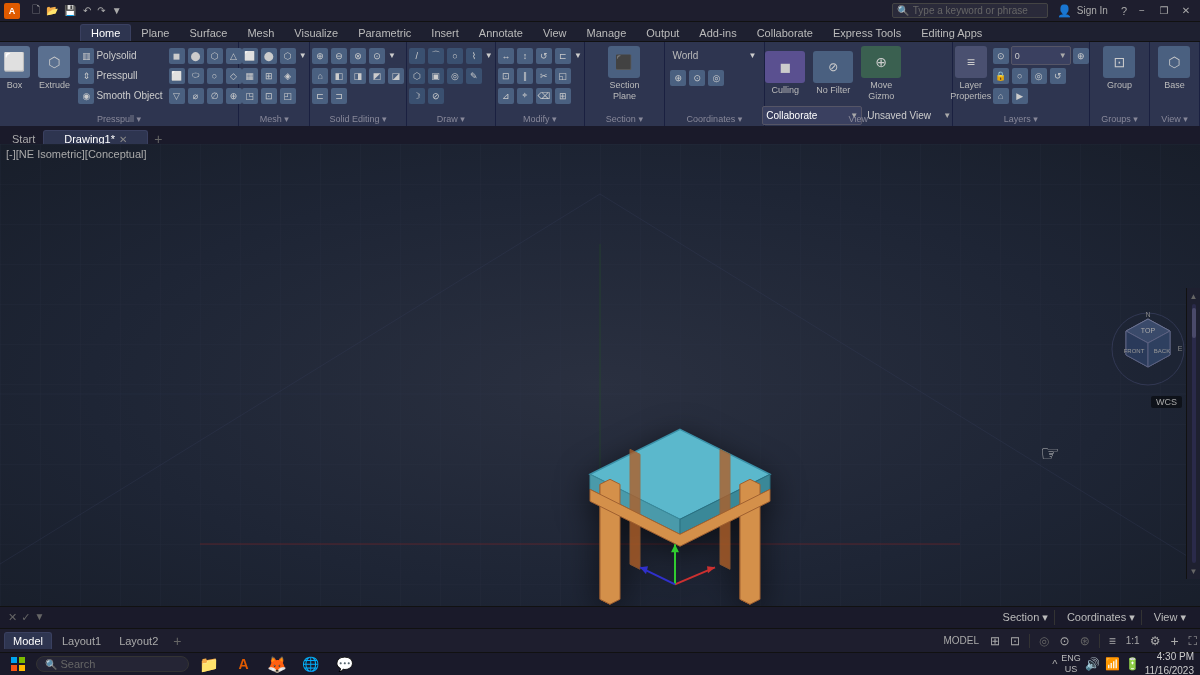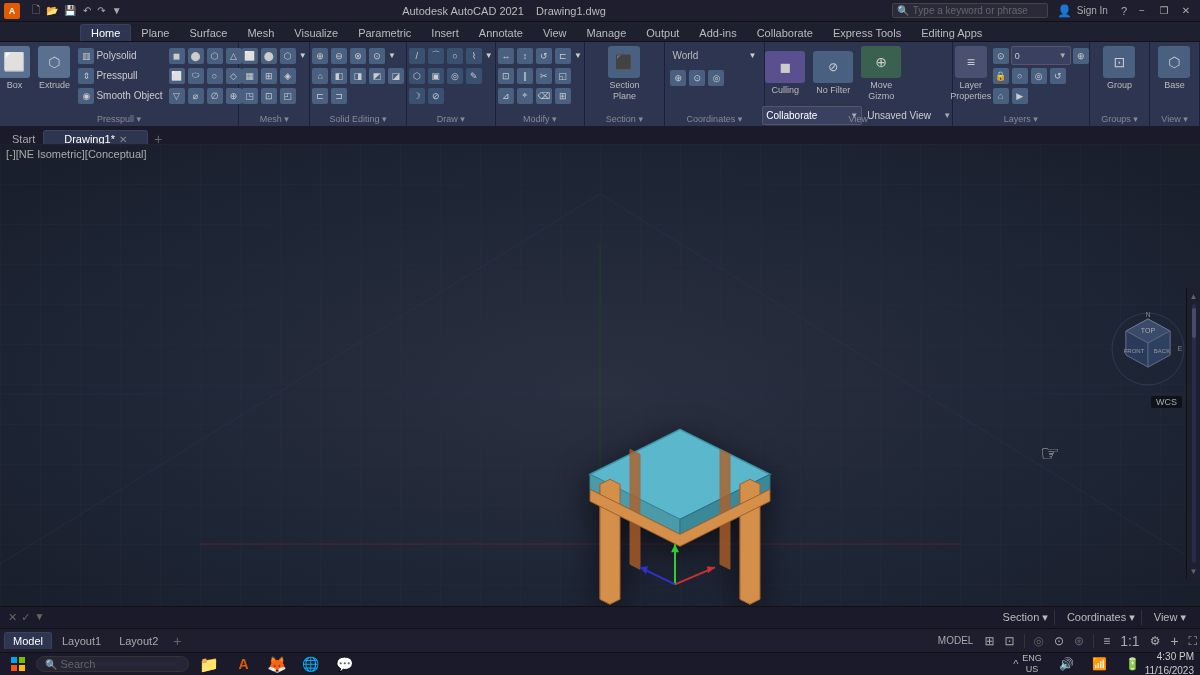--- a/index.html
+++ b/index.html
@@ -98,21 +98,21 @@
       background: #1a1a2a; border-top: 1px solid #111; display: flex; align-items: center;
     }
     #taskbar-left { display: flex; align-items: center; padding-left: 4px; }
     .win-start { width: 28px; height: 22px; display: flex; align-items: center; justify-content: center; cursor: pointer; }
     .win-search { display: flex; align-items: center; background: #252535; border: 1px solid #333; border-radius: 10px; padding: 1px 8px; margin-left: 4px; }
     .win-search input { background: none; border: none; outline: none; color: #bbb; font-size: 11px; width: 120px; }
     .win-search input::placeholder { color: #666; }
     #taskbar-center { display: flex; align-items: center; gap: 2px; padding-left: 4px; }
     .taskbar-icon { width: 32px; height: 22px; display: flex; align-items: center; justify-content: center; cursor: pointer; border-radius: 3px; }
     #taskbar-right { margin-left: auto; display: flex; align-items: center; gap: 4px; padding-right: 6px; }
-    .sys-icons { display: flex; align-items: center; gap: 18px; }
+    .sys-icons { display: flex; align-items: center; gap: 5px; }
     .clock { font-size: 10px; color: #ccc; text-align: right; line-height: 1.4; }
 
     
     #cursor-hand {
       position: absolute; right: 140px; bottom: 160px; font-size: 22px; color: #ccc; opacity: 0.9; z-index: 30; pointer-events: none;
     }
 
     
     .table-model { filter: drop-shadow(0 8px 16px rgba(0,0,0,0.6)); }
     #prompt-bar {
@@ -127,25 +127,20 @@
   <div id="titlebar-left">
     <div class="app-icon">A</div>
     <div class="quick-access">
       <span>🗋</span>
       <span>📂</span>
       <span>💾</span>
       <span>↶</span>
       <span>↷</span>
       <span>▼</span>
     </div>
-  </div>
-  <div id="titlebar-center">
-    <span>Autodesk AutoCAD 2021</span>
-    &nbsp;&nbsp;
-    <span>Drawing1.dwg</span>
   </div>
   <div id="titlebar-right">
     <div class="search-box">
       <span style="font-size:10px;color:#888;margin-right:3px;">🔍</span>
       <input type="text" placeholder="Type a keyword or phrase" style="">
     </div>
     <div style="display:flex;align-items:center;gap:4px;margin-right:8px;">
       <span style="font-size:12px;">👤</span>
       <span style="font-size:10px;color:#aaa;cursor:pointer;">Sign In</span>
     </div>
@@ -685,21 +680,21 @@
   <div class="status-right">
     <span style="font-size:10px;color:#aaa;padding:1px 4px;cursor:pointer;">MODEL</span>
     <span style="font-size:12px;color:#aaa;padding:1px 3px;cursor:pointer;">⊞</span>
     <span style="font-size:12px;color:#aaa;padding:1px 3px;cursor:pointer;">⊡</span>
     <span style="width:1px;height:14px;background:#333;display:inline-block;margin:0 2px;"></span>
     <span style="font-size:12px;color:#666;padding:1px 3px;cursor:pointer;">◎</span>
     <span style="font-size:12px;color:#aaa;padding:1px 3px;cursor:pointer;">⊙</span>
     <span style="font-size:12px;color:#666;padding:1px 3px;cursor:pointer;">⊛</span>
     <span style="width:1px;height:14px;background:#333;display:inline-block;margin:0 2px;"></span>
     <span style="font-size:12px;color:#aaa;padding:1px 3px;cursor:pointer;">≡</span>
-    <span style="font-size:14px;color:#aaa;padding:1px 3px;cursor:pointer;">1:1</span>
+    <span style="font-size:10px;color:#aaa;padding:1px 3px;cursor:pointer;">1:1</span>
     <span style="font-size:12px;color:#aaa;padding:1px 3px;cursor:pointer;">⚙</span>
     <span style="font-size:14px;color:#aaa;padding:1px 3px;cursor:pointer;">+</span>
     <span style="font-size:12px;color:#aaa;padding:1px 3px;cursor:pointer;">⛶</span>
   </div>
 </div>
 
 <div id="taskbar">
   <div id="taskbar-left">
     <div class="win-start">
       <svg width="14" height="14" viewBox="0 0 14 14" xmlns="http://www.w3.org/2000/svg">

